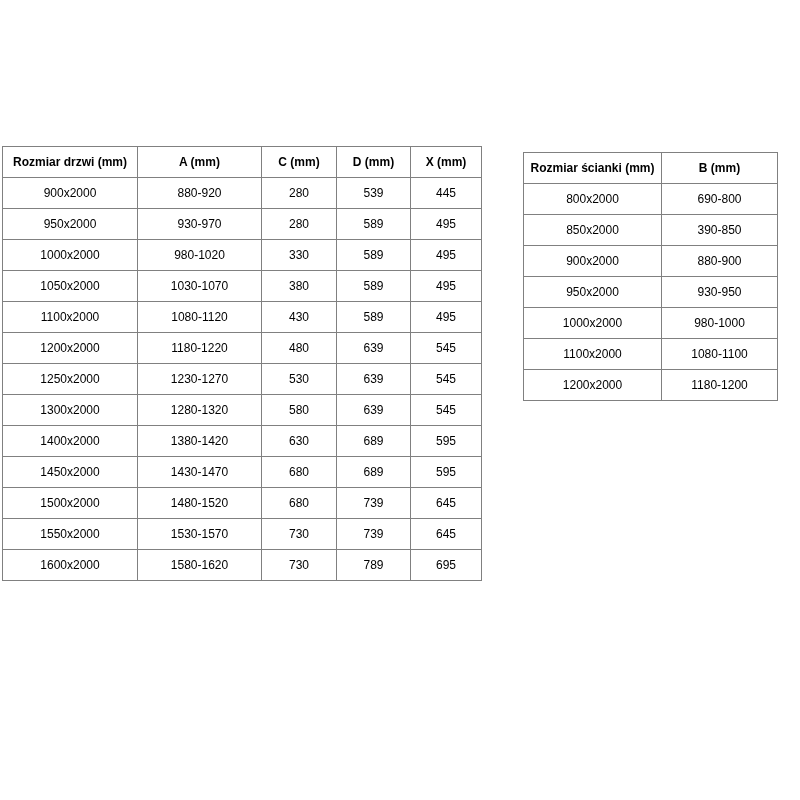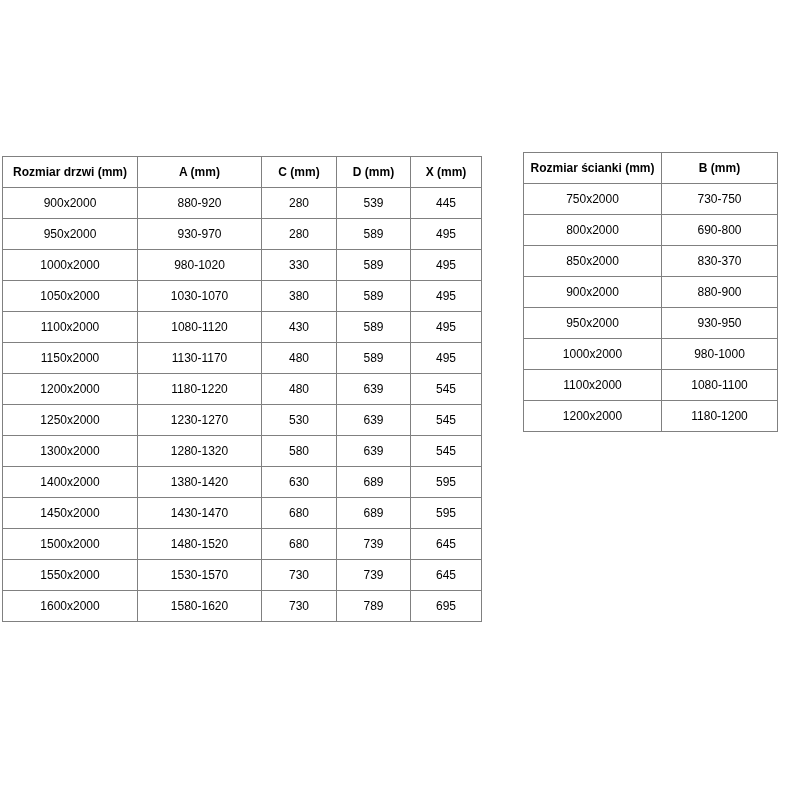--- a/index.html
+++ b/index.html
@@ -30,21 +30,21 @@
     line-height: 1;
     color: #000000;
     overflow: hidden;
     white-space: nowrap;
   }
   .spec-table th {
     font-weight: bold;
   }
   #doors-table {
     left: 2px;
-    top: 156px;
+    top: 146px;
     width: 479px;
   }
   #walls-table {
     left: 523px;
     top: 152px;
     width: 254px;
   }
 </style>
 </head>
 <body>
@@ -96,27 +96,20 @@
         <td>495</td>
       </tr>
       <tr>
         <td>1100x2000</td>
         <td>1080-1120</td>
         <td>430</td>
         <td>589</td>
         <td>495</td>
       </tr>
       <tr>
-        <td>1150x2000</td>
-        <td>1130-1170</td>
-        <td>480</td>
-        <td>589</td>
-        <td>495</td>
-      </tr>
-      <tr>
         <td>1200x2000</td>
         <td>1180-1220</td>
         <td>480</td>
         <td>639</td>
         <td>545</td>
       </tr>
       <tr>
         <td>1250x2000</td>
         <td>1230-1270</td>
         <td>530</td>
@@ -174,30 +167,26 @@
       <col style="width: 116px;">
     </colgroup>
     <thead>
       <tr>
         <th>Rozmiar ścianki (mm)</th>
         <th>B (mm)</th>
       </tr>
     </thead>
     <tbody>
       <tr>
-        <td>750x2000</td>
-        <td>730-750</td>
-      </tr>
-      <tr>
         <td>800x2000</td>
         <td>690-800</td>
       </tr>
       <tr>
         <td>850x2000</td>
-        <td>830-370</td>
+        <td>390-850</td>
       </tr>
       <tr>
         <td>900x2000</td>
         <td>880-900</td>
       </tr>
       <tr>
         <td>950x2000</td>
         <td>930-950</td>
       </tr>
       <tr>

